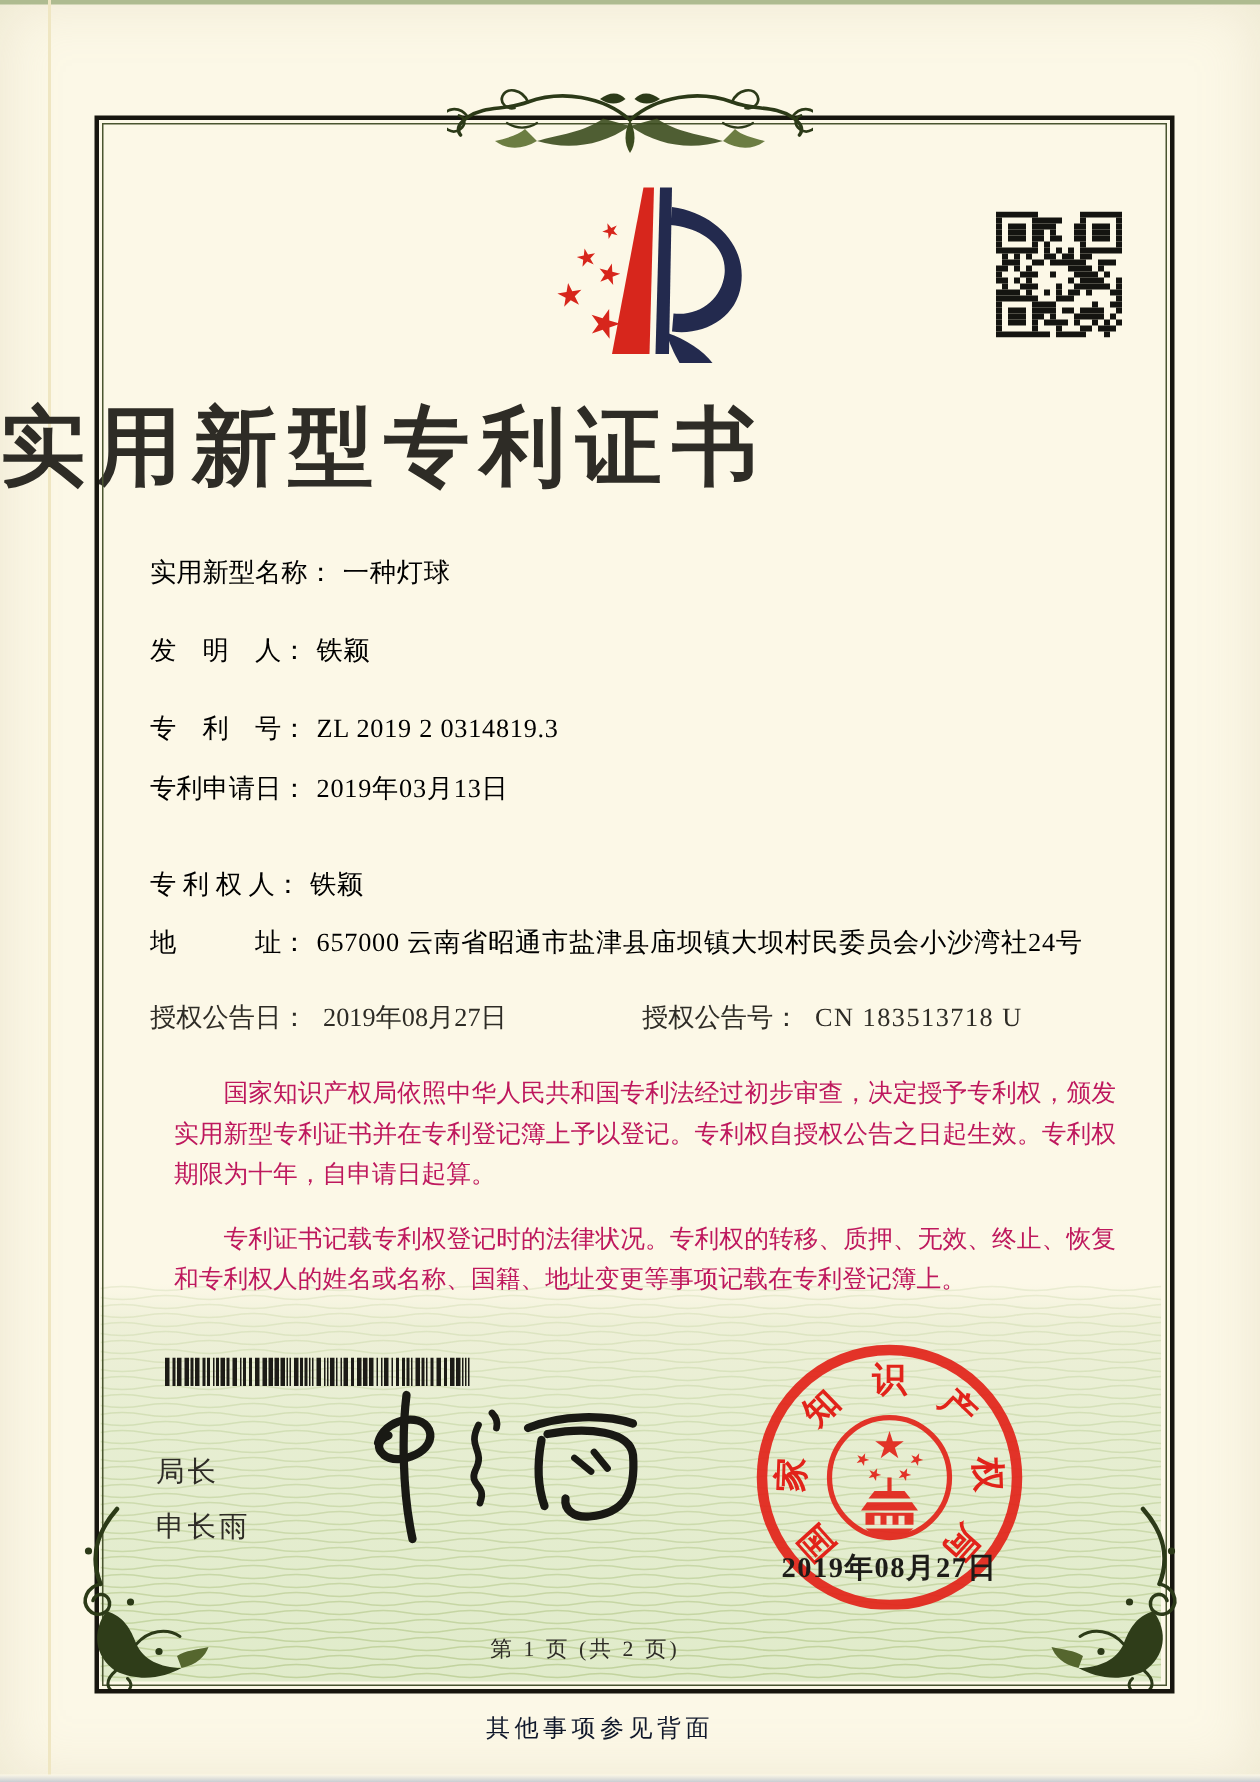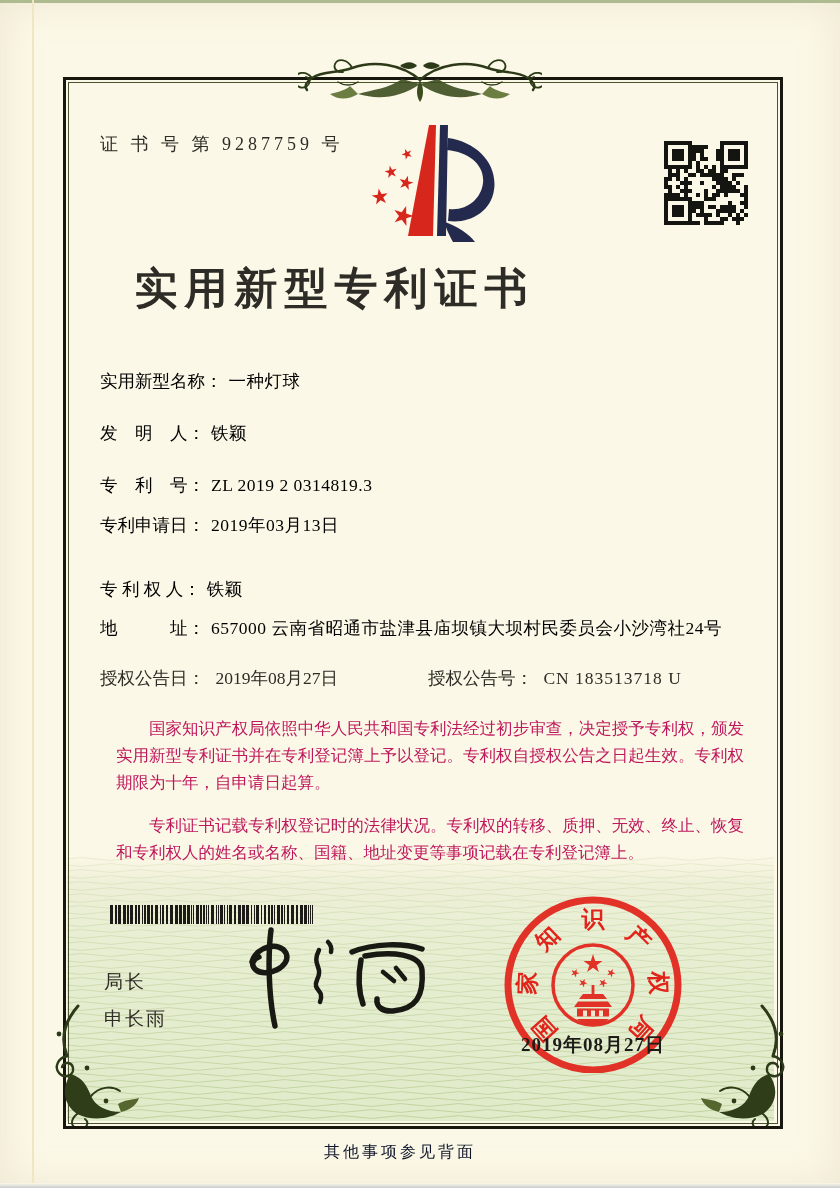--- a/index.html
+++ b/index.html
@@ -13,21 +13,21 @@
   
   .frame{position:absolute;left:63px;top:77px;width:714px;height:1046px;
          border:3px solid #17160f;z-index:40;pointer-events:none;}
   .frame-inner{position:absolute;left:2px;top:2px;right:2px;bottom:2px;border:1px solid #4a5530;}
   
   .band{position:absolute;left:67px;top:856px;width:707px;height:265px;z-index:1;
         background:linear-gradient(180deg,rgba(240,240,214,0) 0%,#eef0d8 10%,#e7eed2 35%,#e0ebca 100%);}
   .band svg{position:absolute;left:0;top:0;}
   .txt{color:#2e2c26;}
   .cert-number{position:absolute;left:100px;top:132px;font-size:18px;letter-spacing:4px;z-index:5;}
-  .title{position:absolute;left:0;top:260px;width:669px;text-align:center;font-size:43px;
+  .title{position:absolute;left:0;top:260px;width:669px;font-size:57px;
          font-weight:bold;letter-spacing:7px;z-index:5;}
   .logo{position:absolute;left:345px;top:122px;z-index:5;}
   .qr{position:absolute;left:664px;top:141px;z-index:5;}
   .fields{position:absolute;left:100px;top:360px;width:660px;z-index:5;font-size:17.5px;line-height:27px;}
   .frow{position:absolute;left:0;width:660px;}
   .frow .lab{display:inline-block;vertical-align:top;}
   .frow .val{display:inline-block;vertical-align:top;margin-left:6px;max-width:520px;letter-spacing:.5px;}
   .grant-row{position:absolute;left:100px;top:666px;width:680px;font-size:17.5px;z-index:5;font-family:Liberation Serif, serif;}
   .grant-right{position:absolute;left:328px;top:0;}
   .paras{position:absolute;left:100px;top:699px;width:660px;z-index:5;}
@@ -145,21 +145,20 @@
       <path d="M25,70 C15,84 17,100 31,110 C48,118 64,114 75,108 C61,108 49,102 45,92 C41,82 37,74 25,70 Z" fill="#2f3d19" stroke="none"></path>
       <path d="M75,108 c10,-2 16,-8 18,-14 c-8,2 -15,2 -21,6 z" fill="#55662e" stroke="none"></path>
       <path d="M31,110 c-7,6 -7,13 2,15 c7,1 11,-6 6,-10" stroke-width="2"></path>
       <path d="M45,92 c8,-9 20,-11 29,-5" stroke-width="2"></path>
       <circle cx="13" cy="30" r="2.4" fill="#2c3a18" stroke="none"></circle>
       <circle cx="41" cy="64" r="2.4" fill="#2c3a18" stroke="none"></circle>
       <circle cx="60" cy="97" r="2.4" fill="#2c3a18" stroke="none"></circle>
     </g>
   </svg>
 
-  <div class="cert-number txt">证 书 号 第 9287759 号</div>
 
   <svg class="logo" width="150" height="120" viewBox="0 0 150 120">
     <path d="M84,3 L91,3 L88,114 L63,114 Z" fill="#d7261c"></path>
     <path d="M95,3 L103,3 L101,114 L92,114 Z" fill="#232a4e"></path>
     <path d="M103,16 C132,20 153,42 149,68 C146,90 124,102 103,99 L104,87 C122,89 136,77 138,61 C140,43 124,30 102,28 Z" fill="#232a4e"></path>
     <path d="M100,100 C112,104 124,112 130,120 L108,120 C104,113 101,106 100,102 Z" fill="#232a4e"></path>
     <g id="logo-stars" fill="#d7261c">
         <polygon points="59.9,26.9 62.5,30.0 66.2,28.4 64.1,31.8 66.7,34.8 62.8,33.9 60.8,37.4 60.4,33.4 56.5,32.5 60.2,30.9"></polygon>
         <polygon points="44.7,43.6 47.0,47.7 51.7,46.8 48.5,50.3 50.8,54.4 46.5,52.4 43.3,55.9 43.8,51.2 39.5,49.3 44.2,48.3"></polygon>
         <polygon points="62.9,53.7 63.2,59.2 68.5,60.5 63.4,62.5 63.8,68.0 60.3,63.8 55.2,65.8 58.1,61.2 54.7,57.0 59.9,58.3"></polygon>
@@ -563,16 +562,17 @@
         <span style="left: 10px; top: 75.7px; width: 28px; height: 28px; line-height: 28px; text-align: center; transform: rotate(-88deg);">家</span>
         <span style="left: 30.2px; top: 30.5px; width: 28px; height: 28px; line-height: 28px; text-align: center; transform: rotate(-44deg);">知</span>
         <span style="left: 76px; top: 12px; width: 28px; height: 28px; line-height: 28px; text-align: center; transform: rotate(0deg);">识</span>
         <span style="left: 121.8px; top: 30.5px; width: 28px; height: 28px; line-height: 28px; text-align: center; transform: rotate(44deg);">产</span>
         <span style="left: 142px; top: 75.7px; width: 28px; height: 28px; line-height: 28px; text-align: center; transform: rotate(88deg);">权</span>
         <span style="left: 125px; top: 122.2px; width: 28px; height: 28px; line-height: 28px; text-align: center; transform: rotate(132deg);">局</span>
       </div>
   </div>
   <div class="seal-date">2019年08月27日</div>
 
+  <div class="page-ind txt">第 1 页 (共 2 页)</div>
   <div class="footer-note">其他事项参见背面</div>
 
   <div class="edge-bottom"></div>
 </div>
 
 </body></html>

